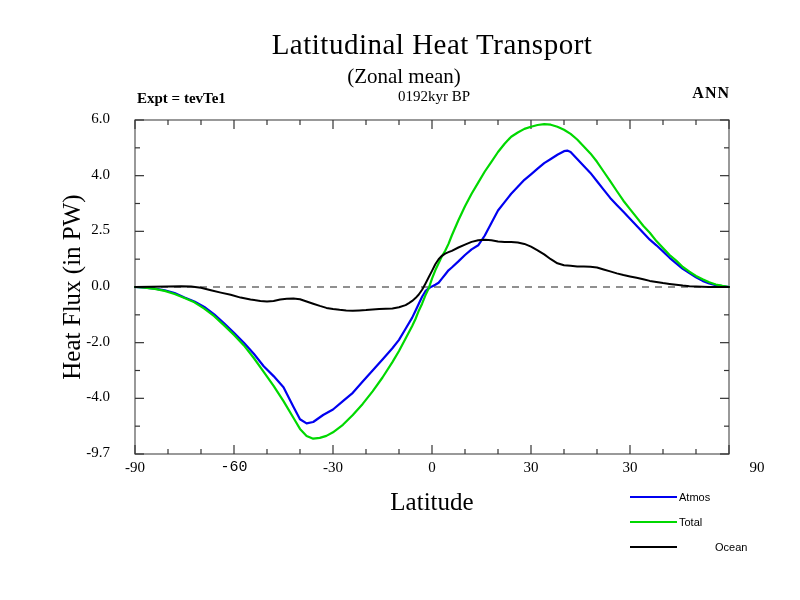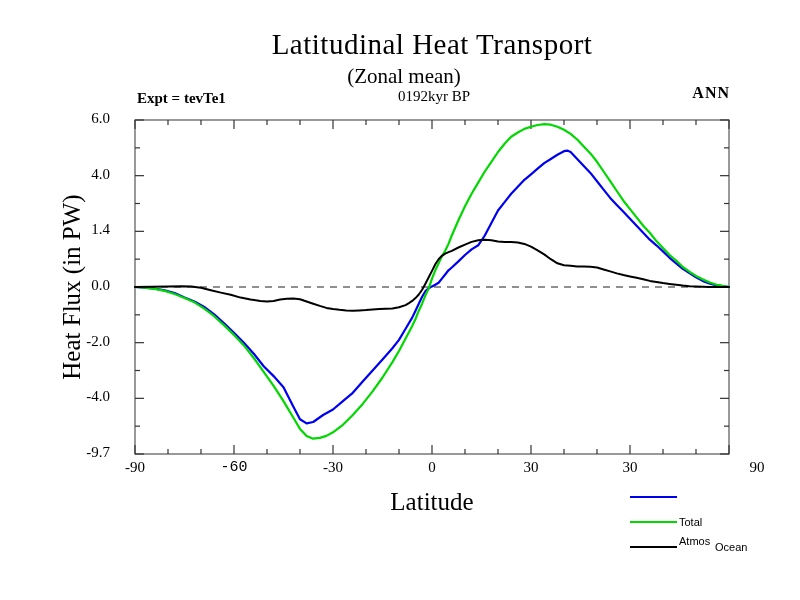--- a/index.html
+++ b/index.html
@@ -110,22 +110,22 @@
       <div class="x-tick-label" style="left: 234px; font-family: Liberation Mono, monospace;">-60</div>
       <div class="x-tick-label" style="left: 333px;">-30</div>
       <div class="x-tick-label" style="left: 432px;">0</div>
       <div class="x-tick-label" style="left: 531px;">30</div>
       <div class="x-tick-label" style="left: 630px;">30</div>
       <div class="x-tick-label" style="left: 757px;">90</div>
       <div class="y-tick-label" style="top: 444px;">-9.7</div>
       <div class="y-tick-label" style="top: 388.333px;">-4.0</div>
       <div class="y-tick-label" style="top: 332.667px;">-2.0</div>
       <div class="y-tick-label" style="top: 277px;">0.0</div>
-      <div class="y-tick-label" style="top: 221.333px;">1.4</div>
+      <div class="y-tick-label" style="top: 221.333px;">2.5</div>
       <div class="y-tick-label" style="top: 165.667px;">4.0</div>
       <div class="y-tick-label" style="top: 110px;">6.0</div>
     </div>
   <div id="legend">
-      <div class="legend-label" style="top: 491px; margin-top: 44px;">Atmos</div>
+      <div class="legend-label" style="top: 491px;">Atmos</div>
       <div class="legend-label" style="top: 516px;">Total</div>
       <div class="legend-label" style="top: 541px; margin-left: 36px;">Ocean</div>
     </div>
 </div>
 
 </body></html>

